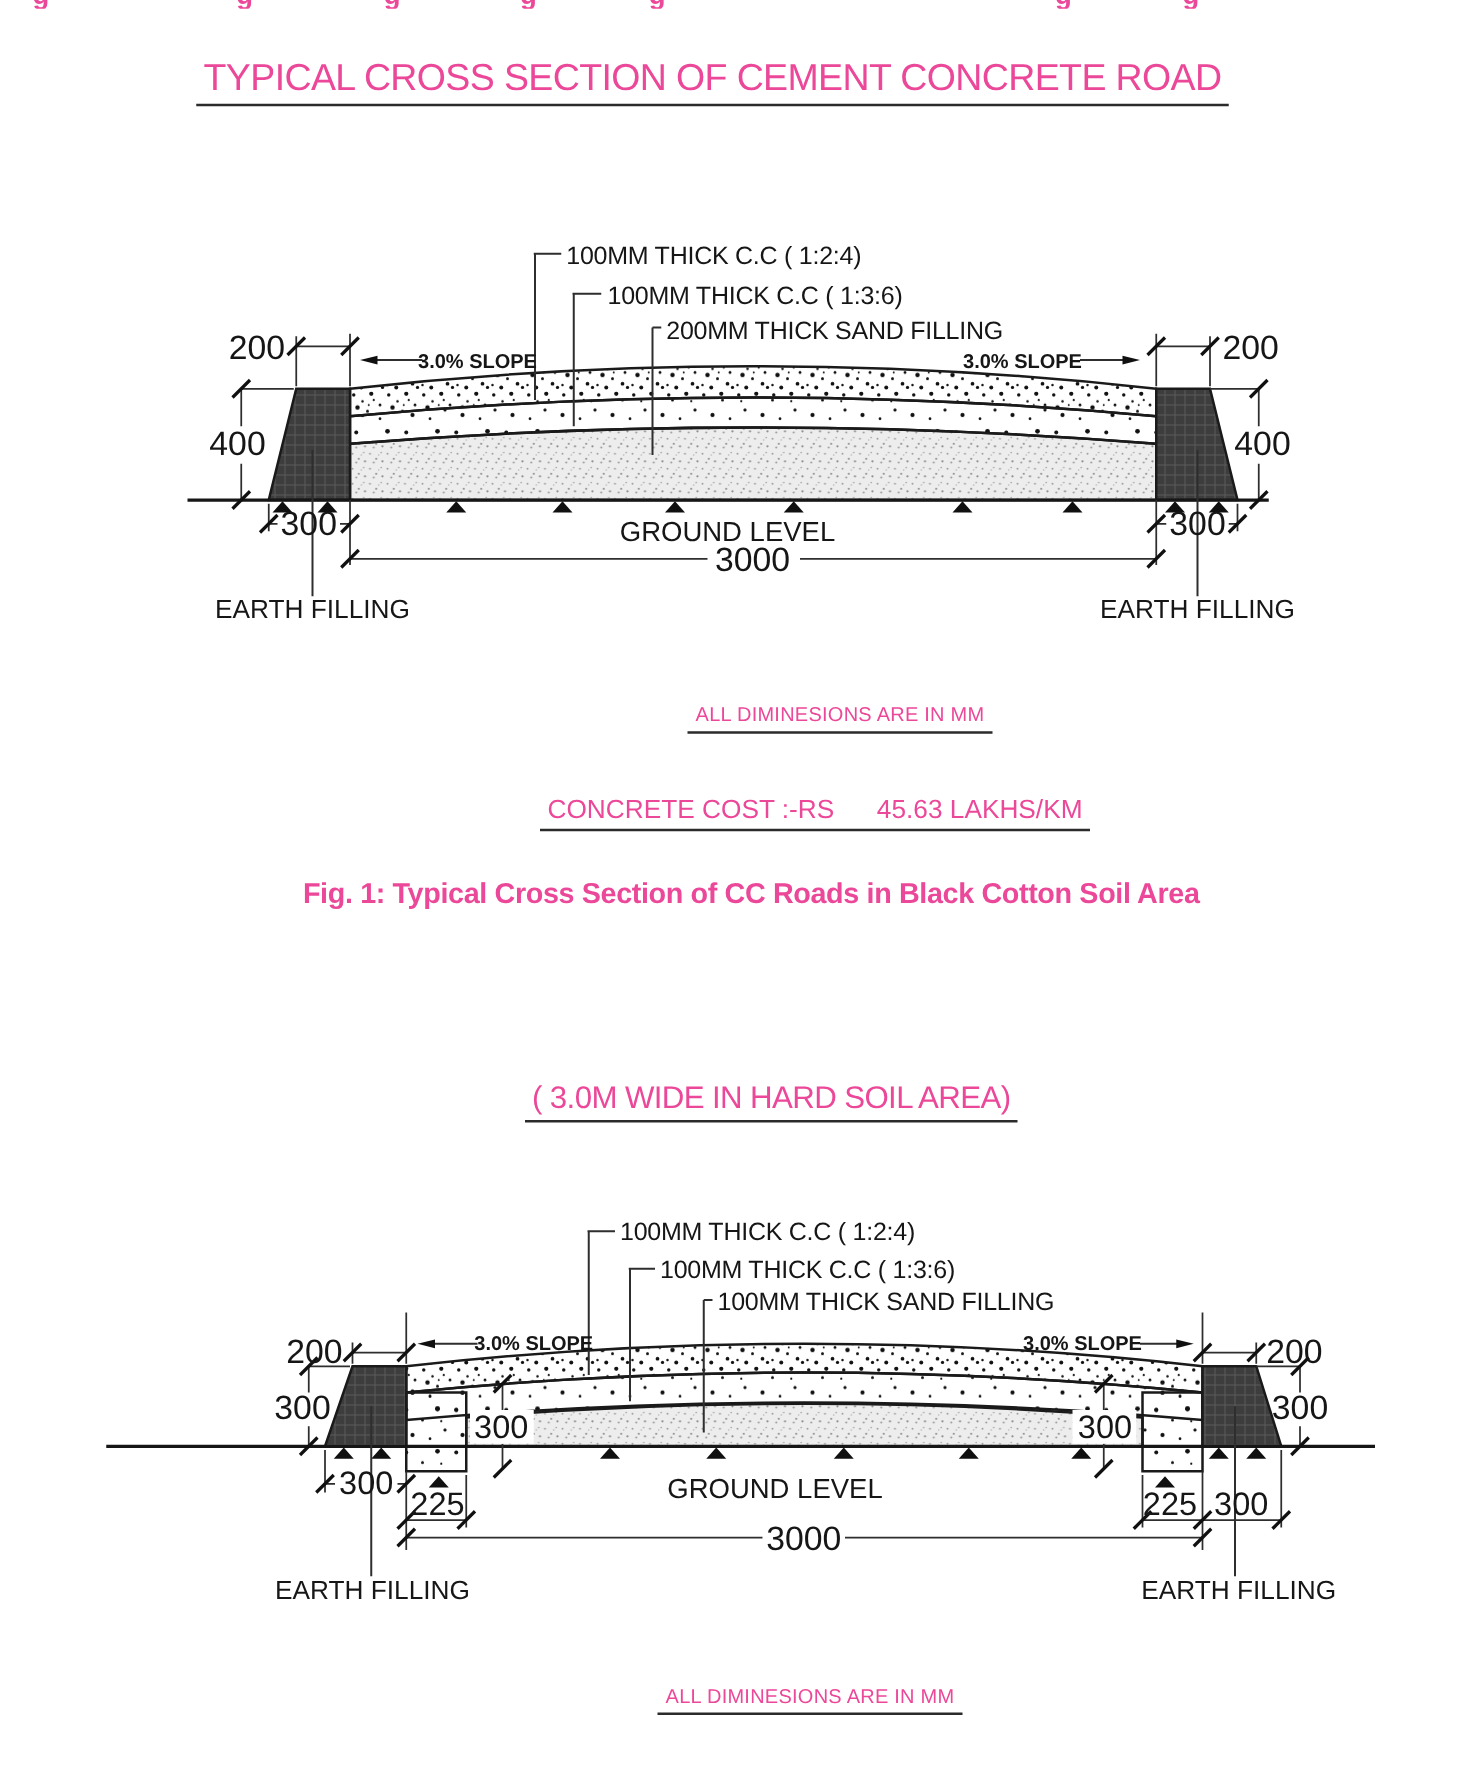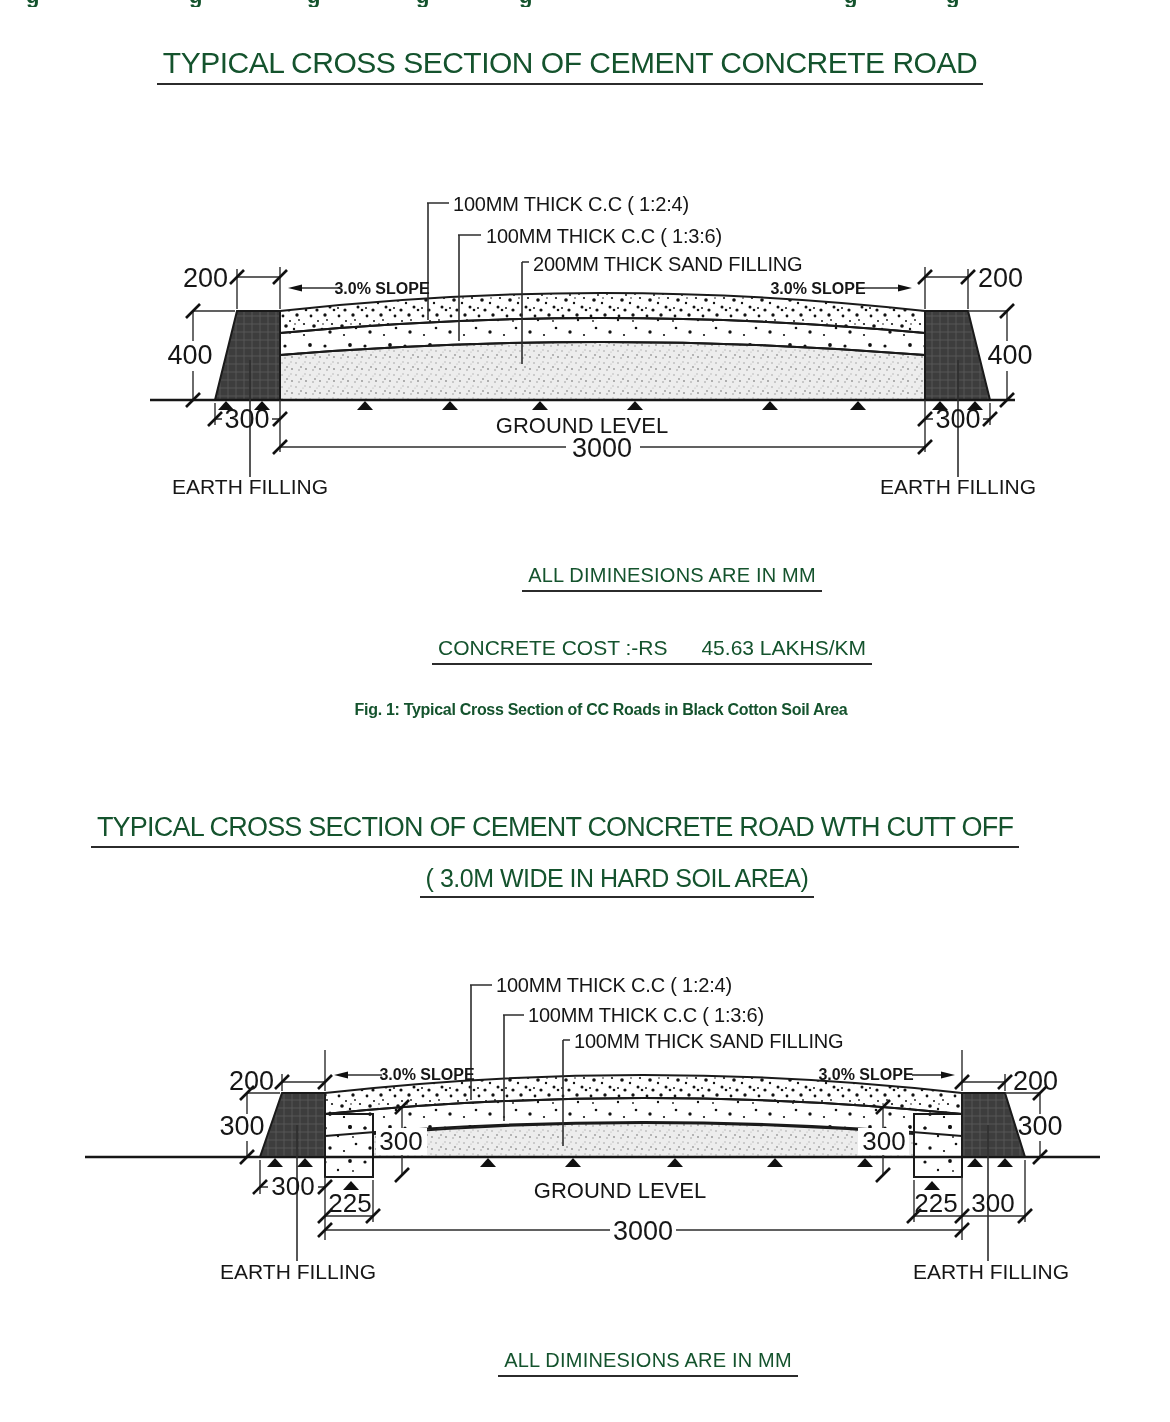--- a/index.html
+++ b/index.html
@@ -1,28 +1,28 @@
 <!DOCTYPE html>
 <html><head>
 <meta charset="utf-8">
 <style>
   html,body{margin:0;padding:0;background:#fff;}
   .page{position:relative;width:1170px;height:1422px;background:#ffffff;overflow:hidden;
-        font-family:"Liberation Sans",sans-serif;color:#14532d;}
+        font-family:"Liberation Sans",sans-serif;color:#ec4899;}
   .abs{position:absolute;}
   .ctr{text-align:center;}
   .uline{display:inline-block;border-bottom:2px solid #2b2b2b;padding:0 6px 3px 6px;}
   .title1{font-size:30px;letter-spacing:-0.5px;}
   .subtitle1{font-size:26px;letter-spacing:-0.5px;}
   .title2{font-size:27px;letter-spacing:-0.8px;}
   .subtitle2{font-size:25px;letter-spacing:-0.5px;}
-  .note{font-size:20px;letter-spacing:0.2px;}
+  .note{font-size:16px;letter-spacing:0.2px;}
   .cost{font-size:21px;}
   .cost .gap{display:inline-block;width:34px;}
-  .caption{font-size:16px;font-weight:bold;letter-spacing:-0.3px;}
+  .caption{font-size:23px;font-weight:bold;letter-spacing:-0.3px;}
   .frag{position:absolute;top:0;height:7px;width:16px;overflow:hidden;}
   .frag span{position:absolute;top:-17px;left:0;font-size:22px;font-weight:bold;}
   svg{position:absolute;left:0;top:0;}
   svg text{font-family:"Liberation Sans",sans-serif;fill:#161616;}
   .t20{font-size:20px;letter-spacing:-0.2px;}
   .t21{font-size:21px;}
   .t22{font-size:22px;}
   .t26{font-size:26px;}
   .t27{font-size:27px;}
   .t16b{font-size:16px;font-weight:bold;}
@@ -302,23 +302,20 @@
   <div class="abs ctr note" style="left:422px;top:564px;width:500px;">
     <span class="uline">ALL DIMINESIONS ARE IN MM</span>
   </div>
   <div class="abs ctr cost" style="left:352px;top:636px;width:600px;">
     <span class="uline"><span>CONCRETE COST :-RS</span><span class="gap"></span><span>45.63 LAKHS/KM</span></span>
   </div>
   <div class="abs ctr caption" style="left:141px;top:701px;width:920px;">
     <span>Fig. 1: Typical Cross Section of CC Roads in Black Cotton Soil Area</span>
   </div>
 
-  <div class="abs ctr title2" style="left:55px;top:812px;width:1000px;">
-    <span class="uline">TYPICAL CROSS SECTION OF CEMENT CONCRETE ROAD WTH CUTT OFF</span>
-  </div>
   <div class="abs ctr subtitle2" style="left:367px;top:864px;width:500px;">
     <span class="uline">( 3.0M WIDE IN HARD SOIL AREA)</span>
   </div>
 
   <div class="abs ctr note" style="left:398px;top:1349px;width:500px;">
     <span class="uline">ALL DIMINESIONS ARE IN MM</span>
   </div>
 
 </div>
 

